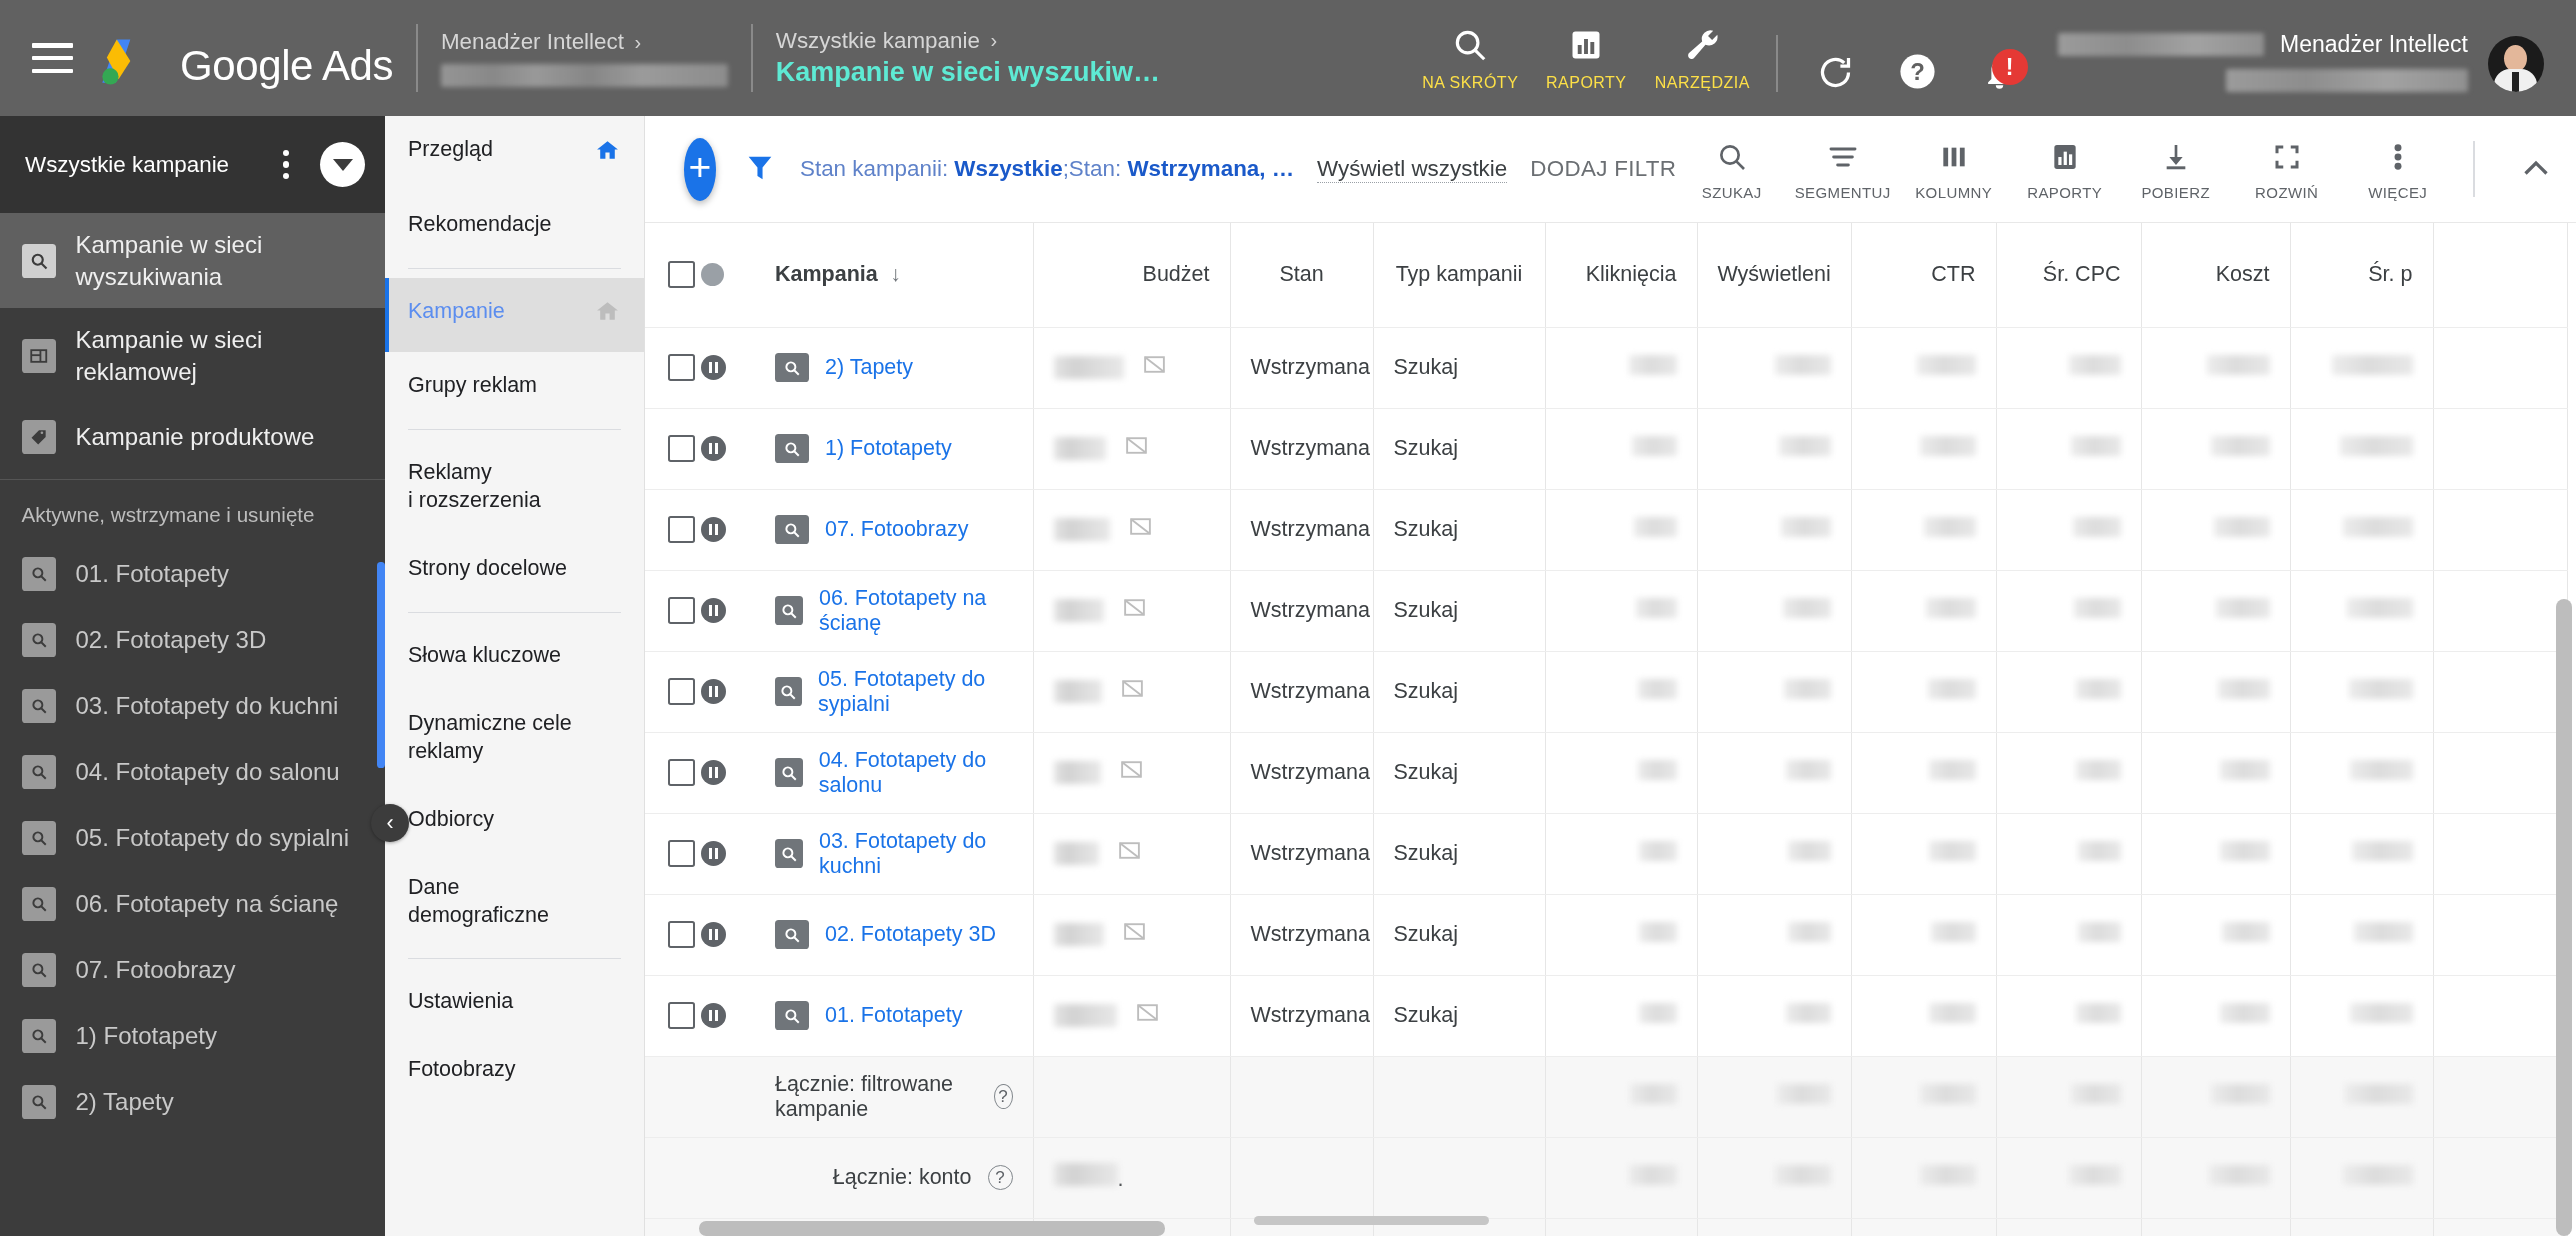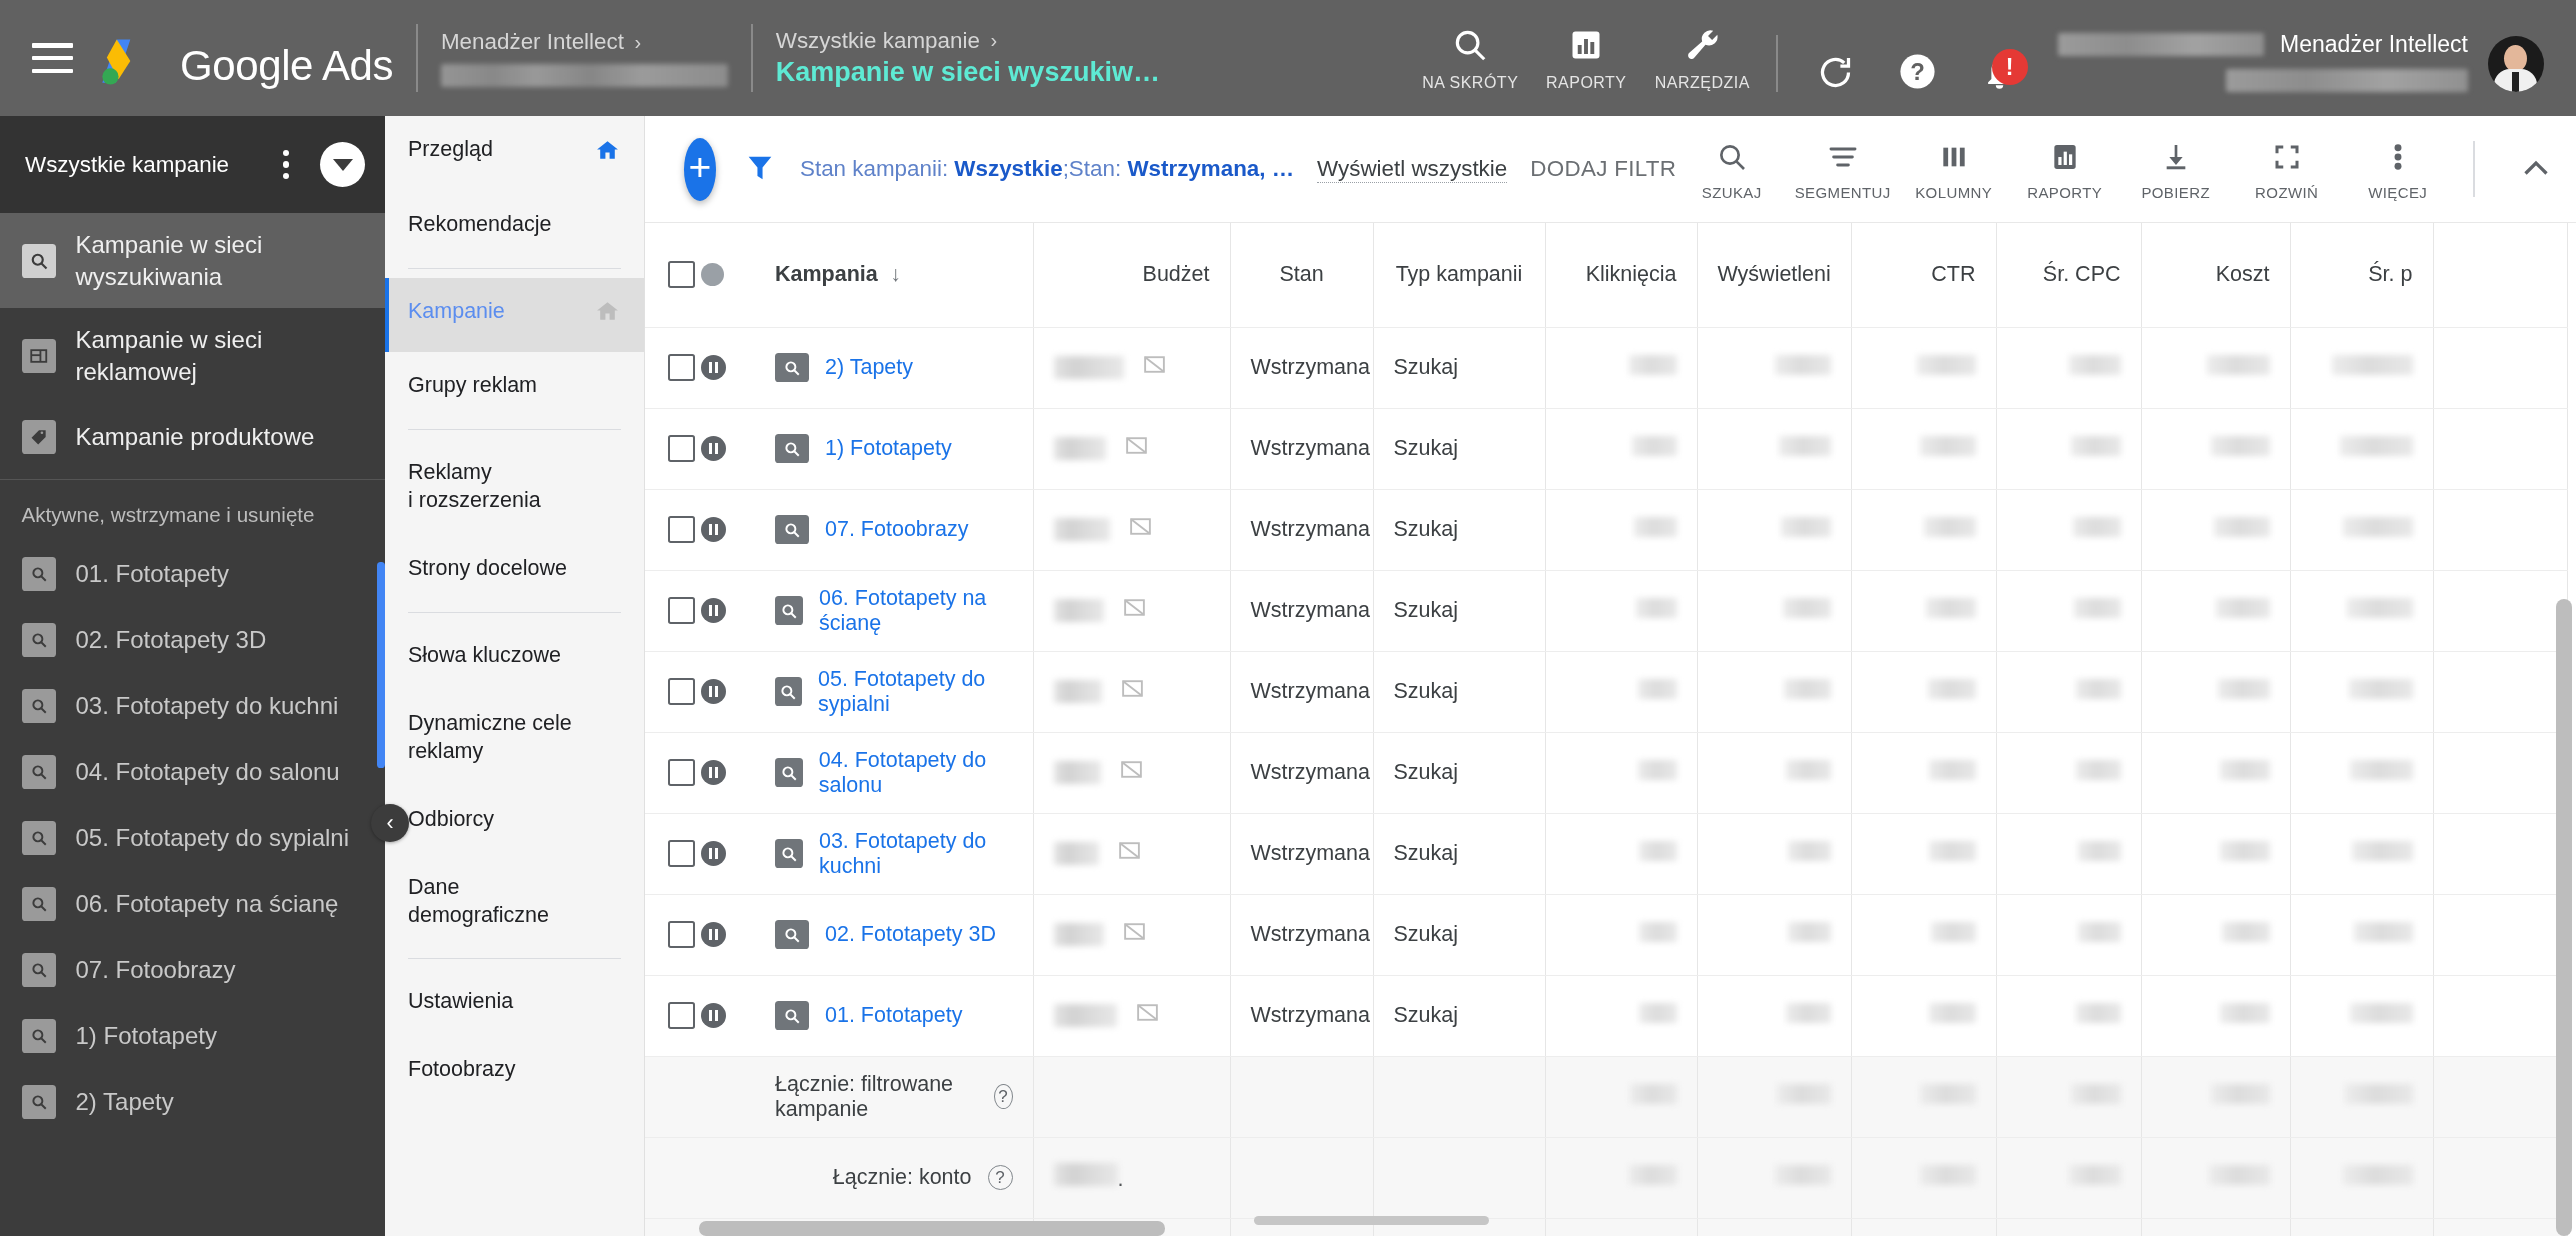--- a/index.html
+++ b/index.html
@@ -25,21 +25,21 @@
   .crumb { display: flex; flex-direction: column; justify-content: center; min-width: 0; }
   .crumb-top { font-size: 22.4px; color: #d6d6d6; display: flex; align-items: center; gap: 10.7px; white-space: nowrap;}
   .crumb-chev { font-size: 20px; color: #d6d6d6; }
   .blurbar { height: 23px; border-radius: 2.7px; margin-top: 9px;
     background: linear-gradient(90deg,#9a9a9a 0%,#8c8c8c 18%,#9e9e9e 33%,#8a8a8a 52%,#a0a0a0 70%,#909090 100%);
     filter: blur(2.7px); opacity: .92; }
   .crumb-main { font-size: 27px; font-weight: bold; color: #5eead4; white-space: nowrap; margin-top: 3.6px;}
   .topbar-spacer { flex: 1 1 auto; }
   .tb-actions { display: flex; align-items: flex-end; gap: 0; }
   .tb-act { width: 116px; display: flex; flex-direction: column; align-items: center; gap: 9px; cursor: pointer; }
-  .tb-act .lbl { font-size: 16px; letter-spacing: 0.5px; color: #e5e5e5; white-space: nowrap; }
+  .tb-act .lbl { font-size: 16px; letter-spacing: 0.5px; color: #fde047; white-space: nowrap; }
   .tb-ic { height: 41px; display: flex; align-items: center; justify-content: center; }
   .tb-plain { width: 82px; display:flex; align-items:center; justify-content:center; cursor:pointer; }
   .bell-wrap { position: relative; width: 82px; display:flex; align-items:center; justify-content:center; cursor:pointer;}
   .bell-badge { position: absolute; top: -3.6px; right: 12.5px; width: 36px; height: 36px; border-radius: 50%;
     background: #e53935; color: #fff; font-size: 23px; font-weight: bold; display:flex; align-items:center; justify-content:center;}
   .acct { display: flex; flex-direction: column; align-items: flex-end; margin: 0 20px 0 18px; }
   .acct-row1 { display: flex; align-items: center; gap: 16px; }
   .acct-blur { width: 206px; height: 23px; border-radius: 2.7px;
     background: linear-gradient(90deg,#9b9b9b,#8d8d8d,#a2a2a2,#8f8f8f); filter: blur(2.7px); }
   .acct-blur2 { width: 242px; height: 23px; border-radius: 2.7px; margin-top: 10.7px;

